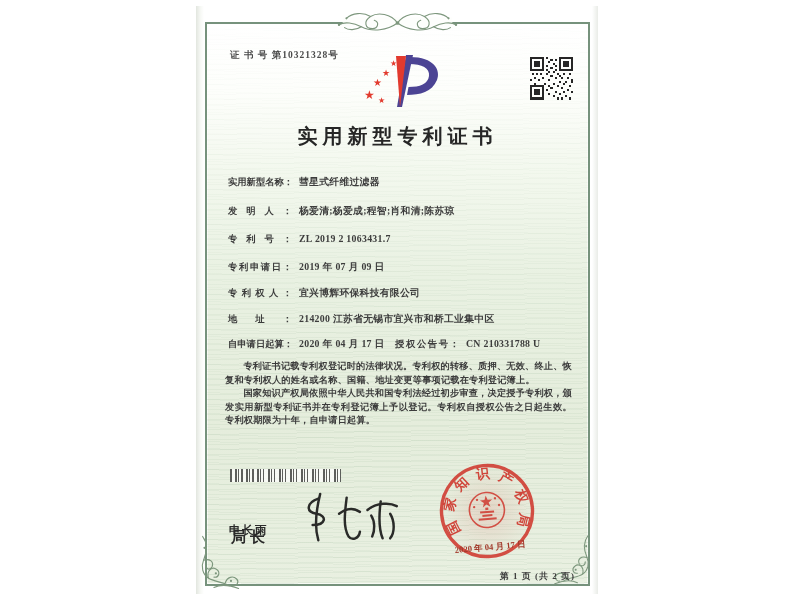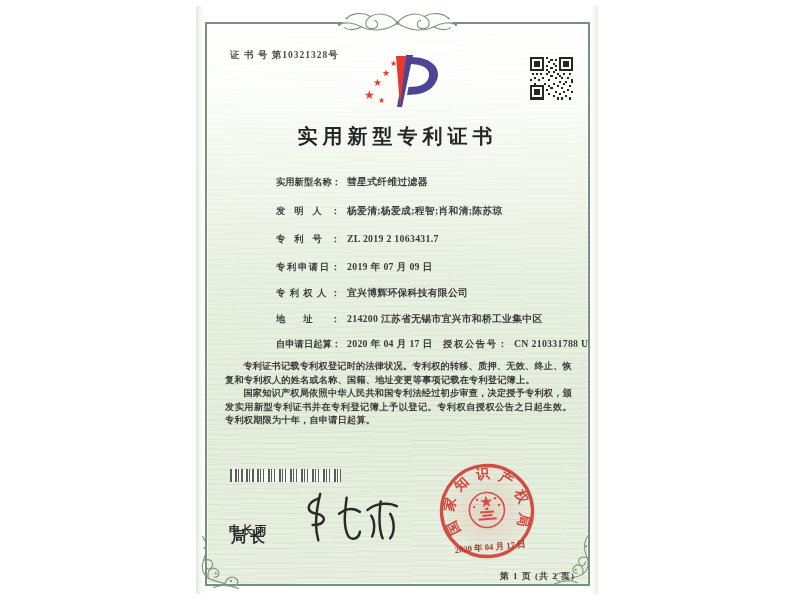--- a/index.html
+++ b/index.html
@@ -33,21 +33,21 @@
             mask:linear-gradient(180deg, rgba(0,0,0,.12), rgba(0,0,0,.55) 35%, #000 70%);
   }
 
   .cert-no { left:230px; top:49px; font-size:9.5px; font-weight:600;
     letter-spacing:1px; color:#4a4a4a; }
 
   .title { left:205px; top:123px; width:385px; text-align:center;
     font-size:20px; font-weight:bold; letter-spacing:5px; color:#262626; }
 
   .row { left:228px; width:345px; font-size:9.8px; font-weight:600;
-    color:#3c3c3c; white-space:nowrap;margin-left:48px; }
+    color:#3c3c3c; white-space:nowrap; }
   .flabel { display:inline-block; width:64px; font-size:9.3px;
     text-align:justify; text-align-last:justify; vertical-align:baseline; }
   .fvalue { margin-left:7px; letter-spacing:.3px; }
   .grant2 { position:absolute; left:167px; top:0; white-space:nowrap; }
 
   .paras { left:225px; top:360px; width:347px; font-size:9.2px;
     font-weight:600; color:#3c3c3c; line-height:13.6px;
     text-align:justify; letter-spacing:.2px; }
   .paras p { text-indent:2em; margin:0; }
 

